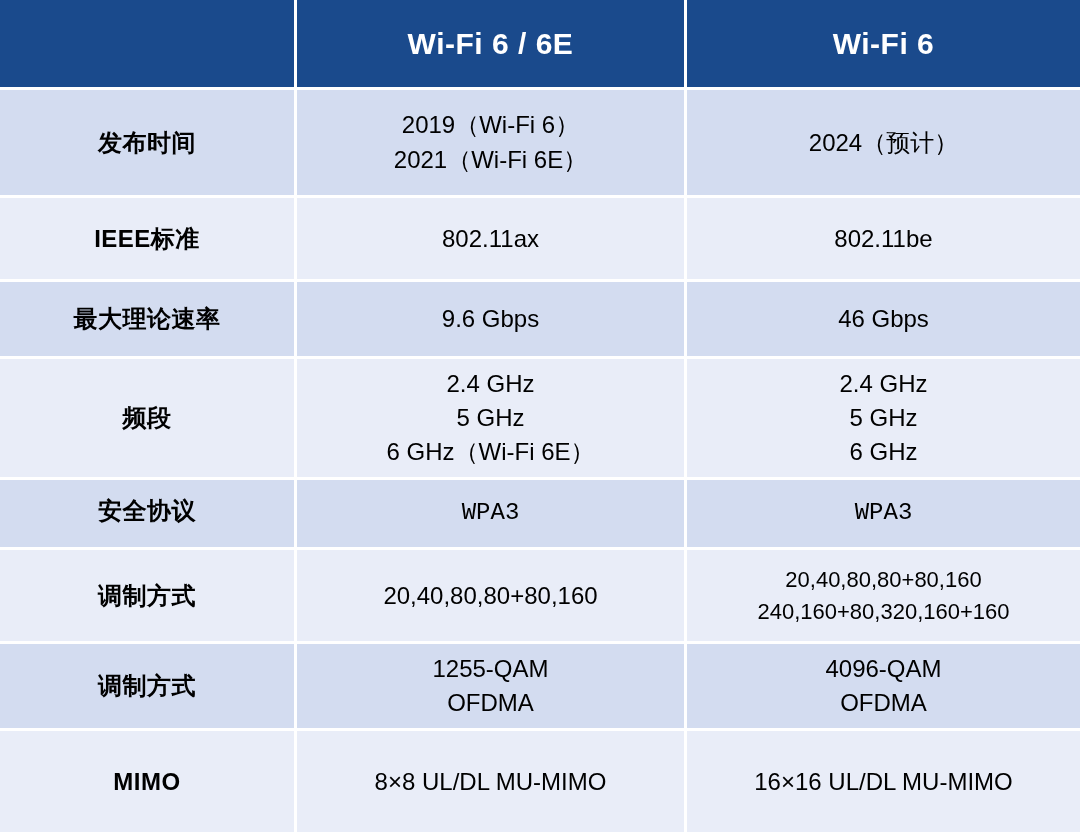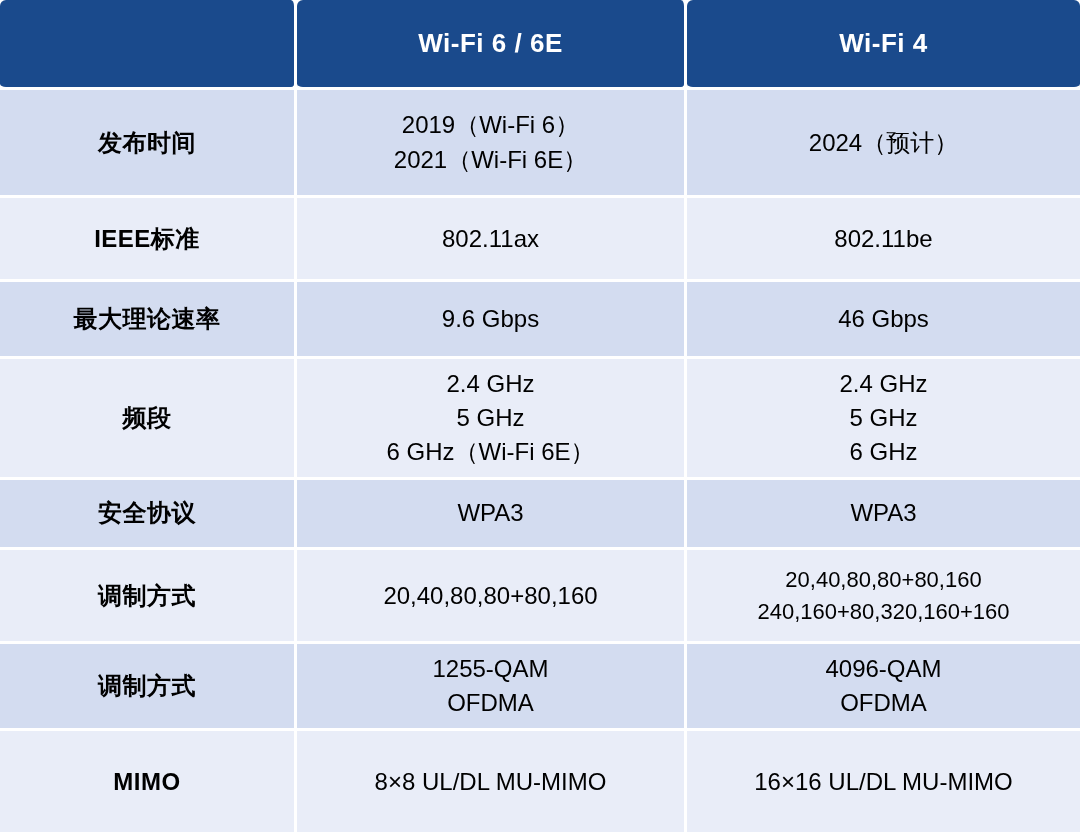--- a/index.html
+++ b/index.html
@@ -26,29 +26,28 @@
   .comparison-table col.c-feature { width: 297px; }
   .comparison-table col.c-v1      { width: 390px; }
   .comparison-table col.c-v2      { width: 393px; }
 
   
   thead tr { height: 90px; }
 
   th.hdr {
     background: #1a4a8c;
     color: #ffffff;
-    font-size: 26px;
+    font-size: 30px;
     font-weight: bold;
     text-align: center;
     vertical-align: middle;
     letter-spacing: 0.5px;
     border-right: 3px solid #ffffff;
     border-bottom: 3px solid #ffffff;
     padding: 12px 6px;
-    border-radius: 6px;
   }
   th.hdr.last { border-right: none; }
   th.hdr.blank { color: transparent; }
 
   
   tbody td {
     vertical-align: middle;
     text-align: center;
     border-right: 3px solid #ffffff;
     border-bottom: 3px solid #ffffff;
@@ -84,21 +83,21 @@
 <table class="comparison-table">
   <colgroup>
     <col class="c-feature">
     <col class="c-v1">
     <col class="c-v2">
   </colgroup>
   <thead>
     <tr>
       <th class="hdr blank"></th>
       <th class="hdr">Wi-Fi 6 / 6E</th>
-      <th class="hdr last">Wi-Fi 4</th>
+      <th class="hdr last">Wi-Fi 6</th>
     </tr>
   </thead>
   <tbody id="table-body">
       <tr class="shade-a" style="height: 104px;">
         <td class="feature">发布时间</td>
         <td class="value">
           <span class="line">2019（Wi-Fi 6）</span>
           <span class="line">2021（Wi-Fi 6E）</span>
         </td>
         <td class="value last">
@@ -129,21 +128,21 @@
           <span class="line">2.4 GHz</span>
           <span class="line">5 GHz</span>
           <span class="line">6 GHz（Wi-Fi 6E）</span>
         </td>
         <td class="value last">
           <span class="line">2.4 GHz</span>
           <span class="line">5 GHz</span>
           <span class="line">6 GHz</span>
         </td>
       </tr>
-      <tr class="shade-a" style="height: 68px;">
+      <tr class="shade-a" style="height: 68px; font-family: Liberation Mono, monospace;">
         <td class="feature">安全协议</td>
         <td class="value">
           <span class="line">WPA3</span>
         </td>
         <td class="value last">
           <span class="line">WPA3</span>
         </td>
       </tr>
       <tr class="shade-b" style="height: 90px;">
         <td class="feature">调制方式</td>

